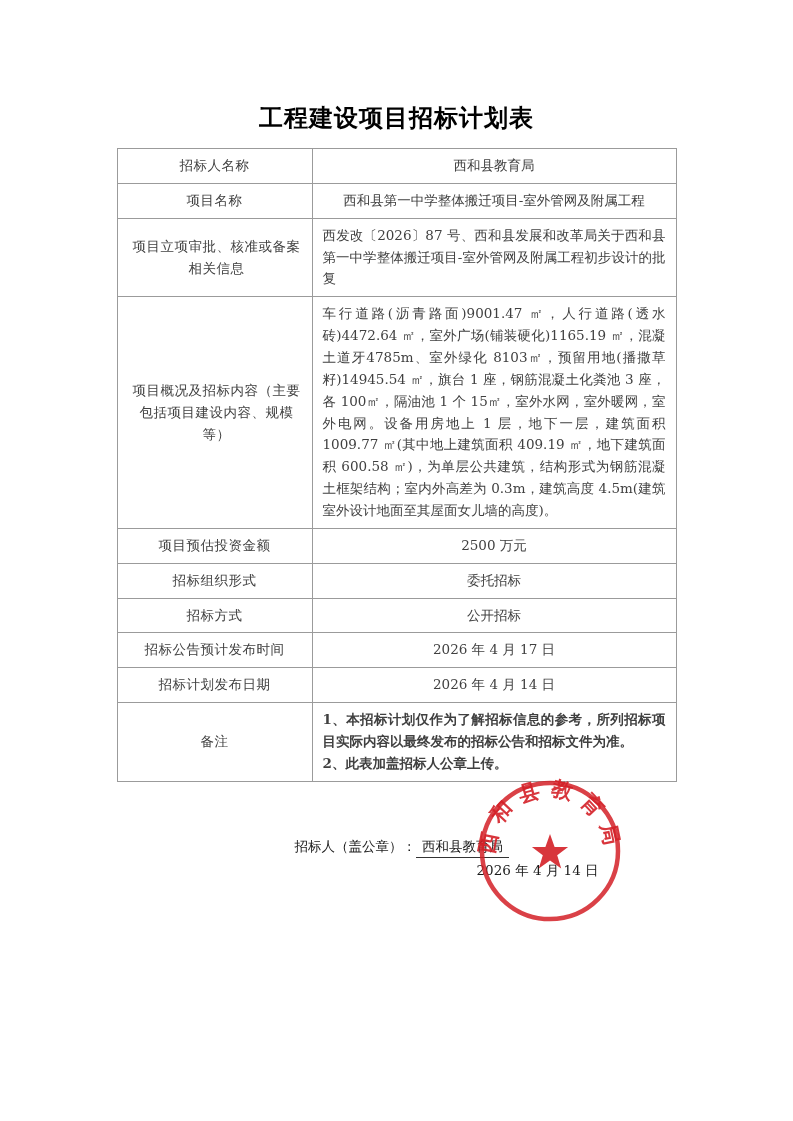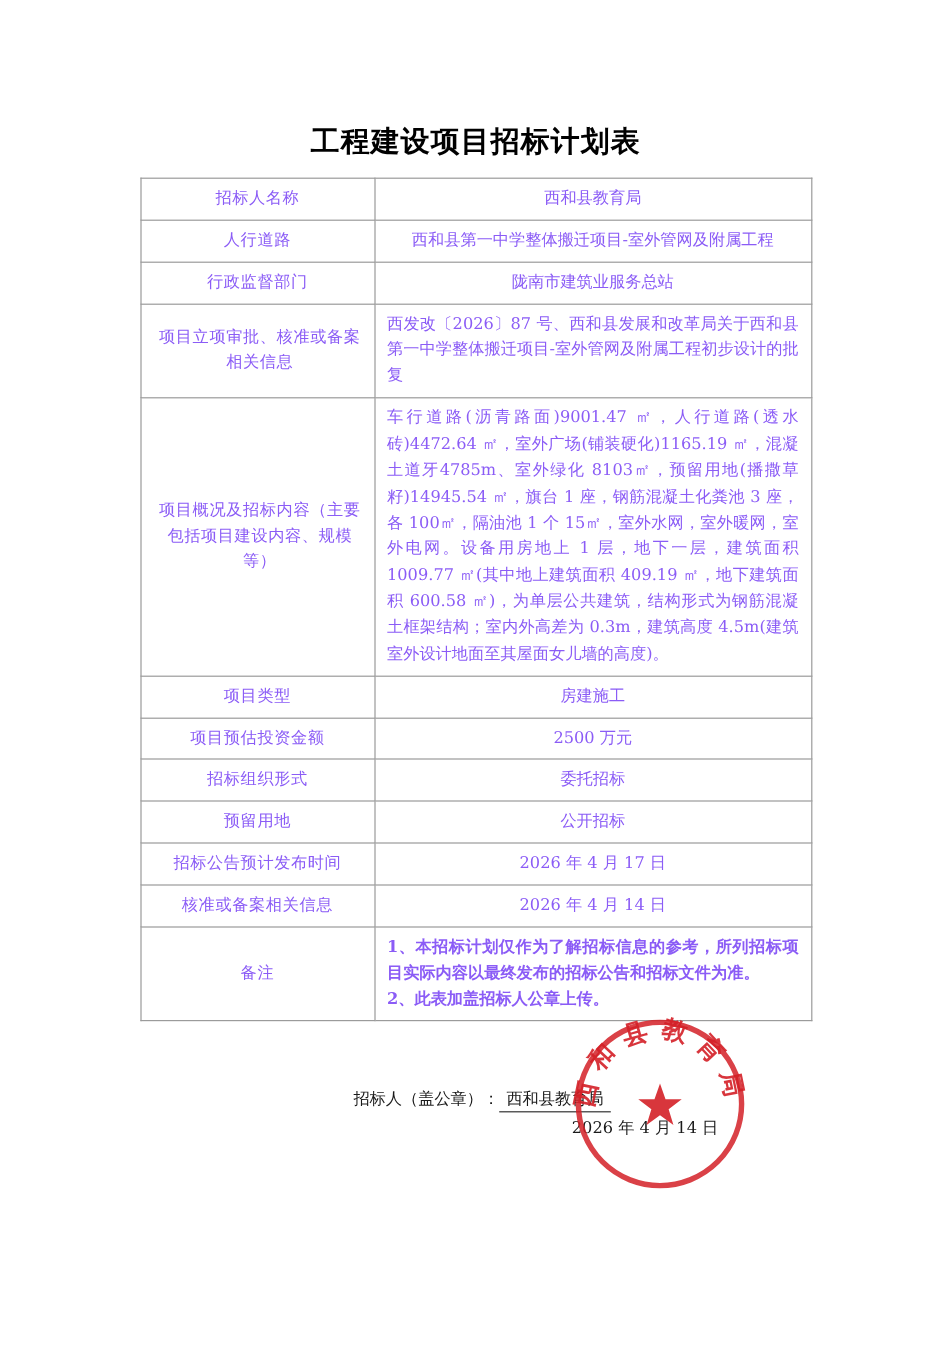--- a/index.html
+++ b/index.html
@@ -36,21 +36,21 @@
     width: 560px;
     margin: 0 auto;
     table-layout: fixed;
   }
   table.main td {
     border: 1px solid #9b9b9b;
     padding: 6px 8px;
     font-size: 13.5px;
     line-height: 1.62;
     vertical-align: middle;
-    color: #8b5cf6;
+    color: #404040;
   }
   td.label {
     width: 178px;
     text-align: center;
     letter-spacing: 0.5px;
   }
   td.label.multi {
     text-align: center;
     padding-left: 14px;
     padding-right: 10px;
@@ -107,57 +107,49 @@
 
   <h1 class="doc-title">工程建设项目招标计划表</h1>
 
   <table class="main">
     <tbody>
       <tr>
         <td class="label">招标人名称</td>
         <td class="value">西和县教育局</td>
       </tr>
       <tr>
-        <td class="label">人行道路</td>
+        <td class="label">项目名称</td>
         <td class="value">西和县第一中学整体搬迁项目-室外管网及附属工程</td>
-      </tr>
-      <tr>
-        <td class="label">行政监督部门</td>
-        <td class="value">陇南市建筑业服务总站</td>
       </tr>
       <tr>
         <td class="label multi">项目立项审批、核准或备案相关信息</td>
         <td class="value left">西发改〔2026〕87 号、西和县发展和改革局关于西和县第一中学整体搬迁项目-室外管网及附属工程初步设计的批复</td>
       </tr>
       <tr>
         <td class="label multi">项目概况及招标内容（主要包括项目建设内容、规模等）</td>
         <td class="value left">车行道路(沥青路面)9001.47 ㎡，人行道路(透水砖)4472.64 ㎡，室外广场(铺装硬化)1165.19 ㎡，混凝土道牙4785m、室外绿化 8103㎡，预留用地(播撒草籽)14945.54 ㎡，旗台 1 座，钢筋混凝土化粪池 3 座，各 100㎡，隔油池 1 个 15㎡，室外水网，室外暖网，室外电网。设备用房地上 1 层，地下一层，建筑面积 1009.77 ㎡(其中地上建筑面积 409.19 ㎡，地下建筑面积 600.58 ㎡)，为单层公共建筑，结构形式为钢筋混凝土框架结构；室内外高差为 0.3m，建筑高度 4.5m(建筑室外设计地面至其屋面女儿墙的高度)。</td>
       </tr>
       <tr>
-        <td class="label">项目类型</td>
-        <td class="value">房建施工</td>
-      </tr>
-      <tr>
         <td class="label">项目预估投资金额</td>
         <td class="value">2500 万元</td>
       </tr>
       <tr>
         <td class="label">招标组织形式</td>
         <td class="value">委托招标</td>
       </tr>
       <tr>
-        <td class="label">预留用地</td>
+        <td class="label">招标方式</td>
         <td class="value">公开招标</td>
       </tr>
       <tr>
         <td class="label">招标公告预计发布时间</td>
         <td class="value">2026 年 4 月 17 日</td>
       </tr>
       <tr>
-        <td class="label">核准或备案相关信息</td>
+        <td class="label">招标计划发布日期</td>
         <td class="value">2026 年 4 月 14 日</td>
       </tr>
       <tr>
         <td class="label">备注</td>
         <td class="value left" style="white-space: pre-line; font-weight: bold;">1、本招标计划仅作为了解招标信息的参考，所列招标项目实际内容以最终发布的招标公告和招标文件为准。
 2、此表加盖招标人公章上传。</td>
       </tr>
     </tbody>
   </table>
 

